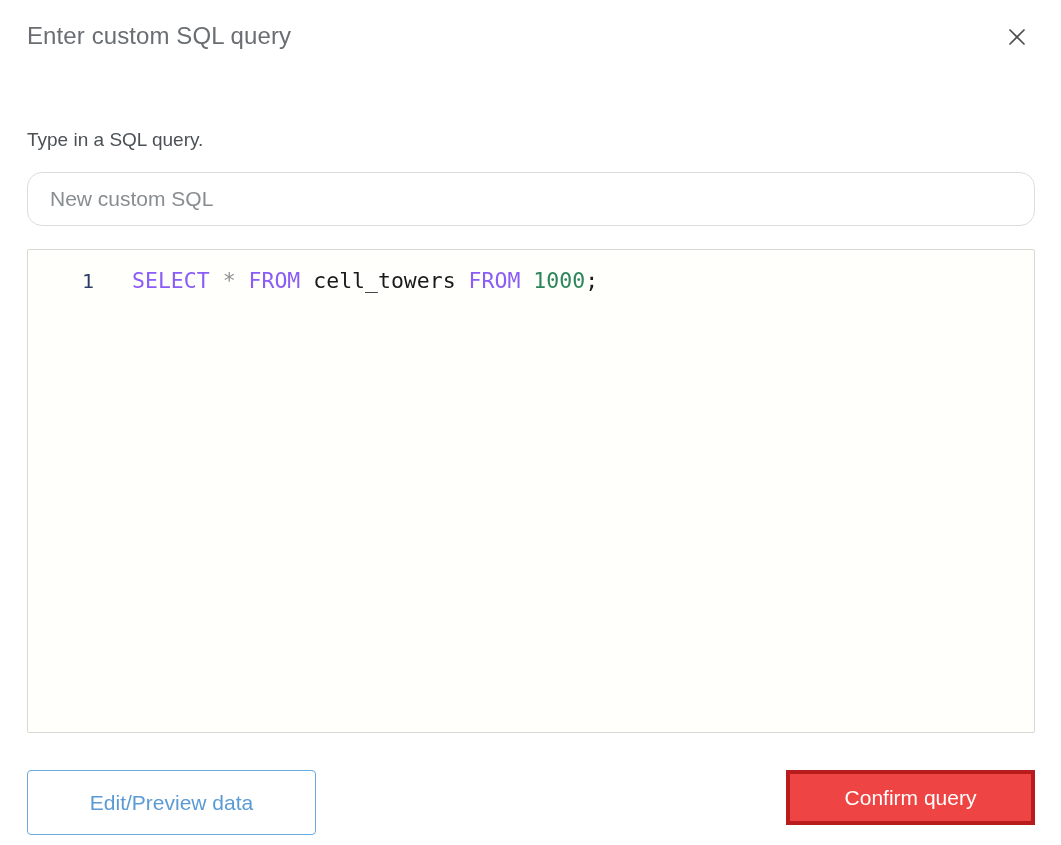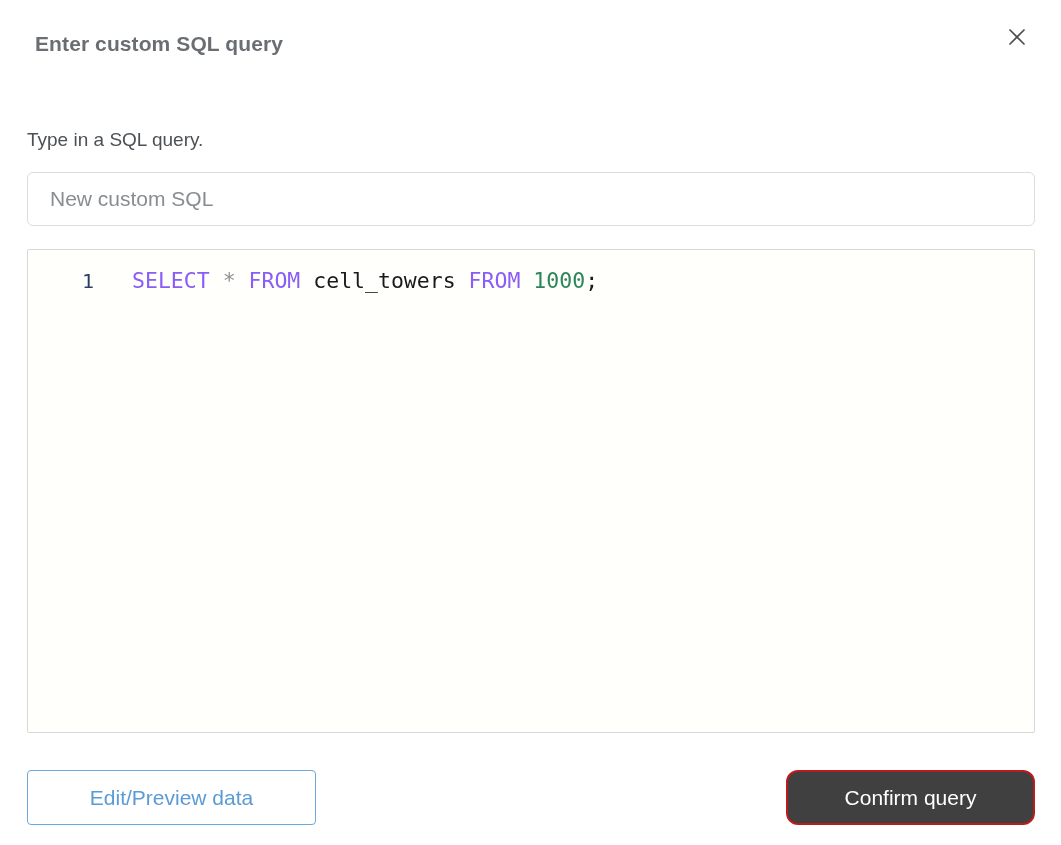--- a/index.html
+++ b/index.html
@@ -28,26 +28,26 @@
 
   
   .dialog-header {
     position: absolute;
     left: 27px;
     top: 14px;
     right: 27px;
     height: 52px;
   }
   .dialog-title {
-    font-size: 21px;
-    font-weight: 700;
+    font-size: 24px;
+    font-weight: 400;
     color: #6a6e72;
     letter-spacing: 0.1px;
     line-height: 44px;
-    margin: 8px;
+    margin: 0;
     white-space: nowrap;
   }
   .close-button {
     position: absolute;
     right: 0px;
     top: 6px;
     width: 34px;
     height: 34px;
     display: flex;
     align-items: center;
@@ -74,21 +74,21 @@
 
   
   .name-input {
     position: absolute;
     left: 27px;
     top: 172px;
     width: 1008px;
     height: 54px;
     box-sizing: border-box;
     border: 1px solid #dcdcdc;
-    border-radius: 6px;
+    border-radius: 15px;
     background: #ffffff;
     padding: 0 22px;
     font-family: "Liberation Sans", sans-serif;
     font-size: 21px;
     color: #4c5156;
     outline: none;
   }
   .name-input::placeholder {
     color: #888d91;
     opacity: 1;
@@ -144,34 +144,34 @@
     cursor: pointer;
     display: flex;
     align-items: center;
     justify-content: center;
     padding: 0;
   }
   .btn-secondary {
     left: 27px;
     top: 770px;
     width: 289px;
-    height: 55px;
+    height: 65px;
     border: 1px solid #6aaade;
     border-radius: 4px;
     background: #ffffff;
     color: #5b9bd5;
   }
   .btn-primary {
     right: 26px;
     top: 770px;
     width: 249px;
     height: 55px;
-    border: 2px solid #b91c1c;
-    border-radius: 12px;
-    background: #404040;
+    border: 4px solid #b91c1c;
+    border-radius: 0;
+    background: #ef4444;
     color: #ffffff;
   }
 </style>
 </head>
 <body>
 
 <div class="dialog">
 
   <div class="dialog-header">
     <h1 class="dialog-title">Enter custom SQL query</h1>

